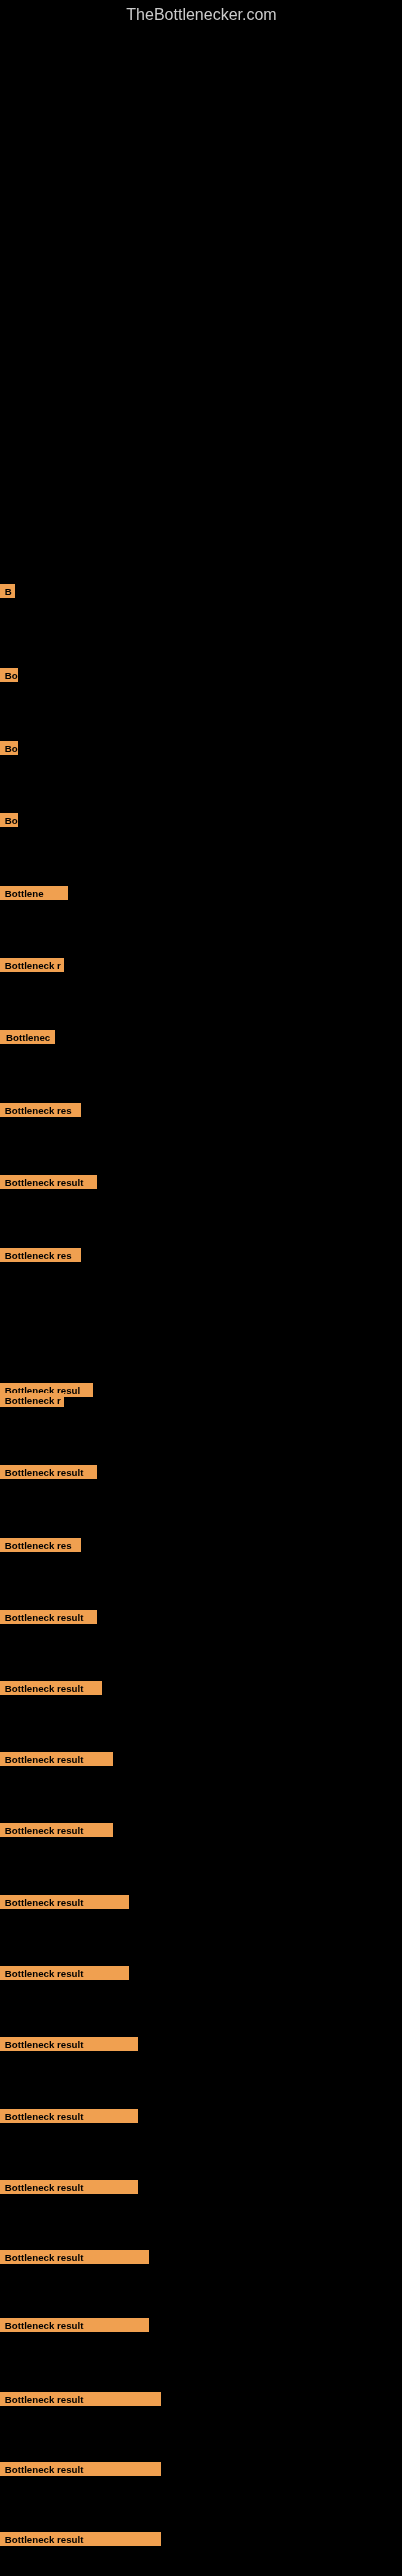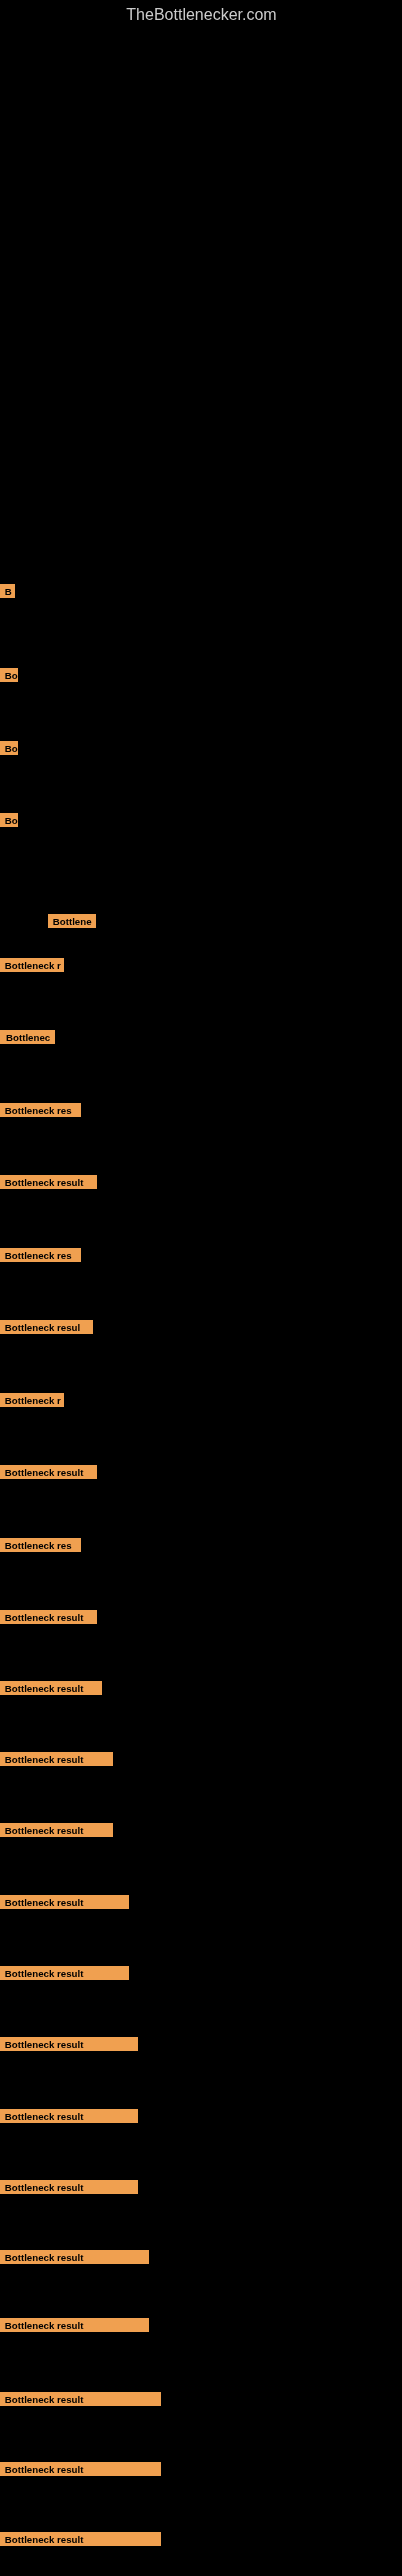--- a/index.html
+++ b/index.html
@@ -32,27 +32,27 @@
 </head>
 <body>
 
 <div class="site-title">TheBottlenecker.com</div>
 
 <div id="labels-container">
     <div class="bottleneck-label" style="top: 584px; width: 14.5px;">B</div>
     <div class="bottleneck-label" style="top: 668px; width: 17.7px;">Bo</div>
     <div class="bottleneck-label" style="top: 741px; width: 17.7px;">Bo</div>
     <div class="bottleneck-label" style="top: 813px; width: 17.7px;">Bo</div>
-    <div class="bottleneck-label" style="top: 914px; width: 48px; margin-left: 48px;">Bottlene</div>
+    <div class="bottleneck-label" style="top: 886px; width: 68px;">Bottlene</div>
     <div class="bottleneck-label" style="top: 958px; width: 64px;">Bottleneck r</div>
     <div class="bottleneck-label" style="top: 1030px; width: 55px; text-align: right;">Bottlenec</div>
     <div class="bottleneck-label" style="top: 1103px; width: 81px;">Bottleneck res</div>
     <div class="bottleneck-label" style="top: 1175px; width: 97px;">Bottleneck result</div>
     <div class="bottleneck-label" style="top: 1248px; width: 81px;">Bottleneck res</div>
-    <div class="bottleneck-label" style="top: 1320px; width: 93px;">Bottleneck resul</div>
+    <div class="bottleneck-label" style="top: 1383px; width: 93px;">Bottleneck resul</div>
     <div class="bottleneck-label" style="top: 1393px; width: 64px;">Bottleneck r</div>
     <div class="bottleneck-label" style="top: 1465px; width: 97px;">Bottleneck result</div>
     <div class="bottleneck-label" style="top: 1538px; width: 81px;">Bottleneck res</div>
     <div class="bottleneck-label" style="top: 1610px; width: 97px;">Bottleneck result</div>
     <div class="bottleneck-label" style="top: 1681px; width: 102px;">Bottleneck result</div>
     <div class="bottleneck-label" style="top: 1752px; width: 113px;">Bottleneck result</div>
     <div class="bottleneck-label" style="top: 1823px; width: 113px;">Bottleneck result</div>
     <div class="bottleneck-label" style="top: 1895px; width: 129px;">Bottleneck result</div>
     <div class="bottleneck-label" style="top: 1966px; width: 129px;">Bottleneck result</div>
     <div class="bottleneck-label" style="top: 2037px; width: 138px;">Bottleneck result</div>

